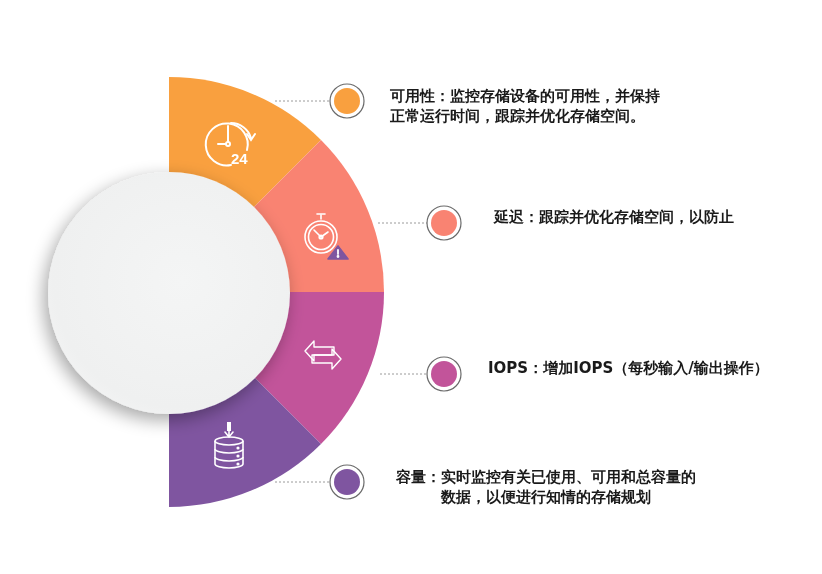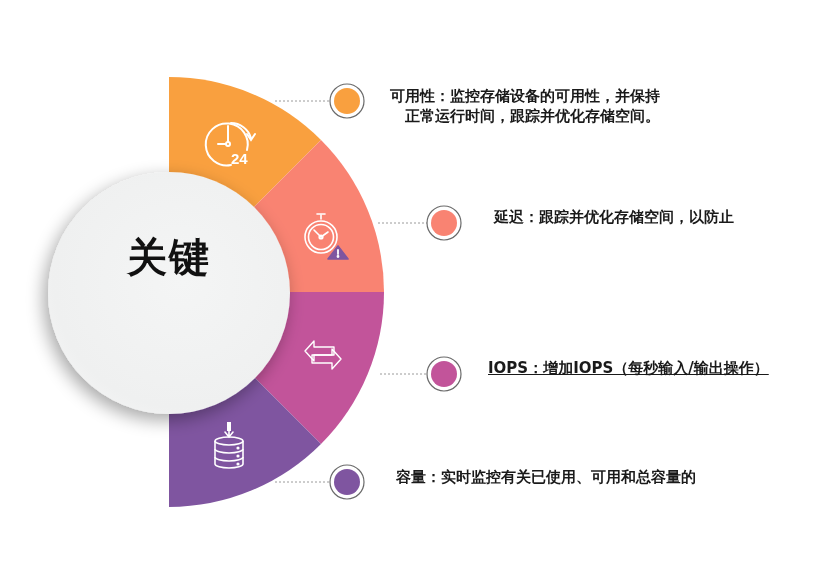--- a/index.html
+++ b/index.html
@@ -108,31 +108,31 @@
     <path d="M215,457 A14,4 0 0 0 243,457"></path>
     <circle cx="238" cy="448" r="0.8" fill="#fff"></circle>
     <circle cx="238" cy="456" r="0.8" fill="#fff"></circle>
     <circle cx="238" cy="464" r="0.8" fill="#fff"></circle>
   </g>
 
   <circle cx="169" cy="293" r="121" fill="url(#circleGrad)" filter="url(#shadow)"></circle>
 </svg>
 
 <div class="center-label">
-  <div>关键</div>
 </div>
 
-<div class="item-text" style="left:390px; top:86px;text-align:right;">
+<div class="item-text" style="left:390px; top:86px;">
   <span>可用性：监控存储设备的可用性，并保持</span>
   <span>正常运行时间，跟踪并优化存储空间。</span>
 </div>
 
 <div class="item-text" style="left:494px; top:207px;">
   <span>延迟：跟踪并优化存储空间，以防止</span>
 </div>
 
-<div class="item-text" style="left:488px; top:358px;text-decoration:underline;">
+<div class="item-text" style="left:488px; top:358px;">
   <span>IOPS：增加IOPS（每秒输入/输出操作）</span>
 </div>
 
 <div class="item-text" style="left:396px; top:467px;text-align:center;">
   <span>容量：实时监控有关已使用、可用和总容量的</span>
+  <span>数据，以便进行知情的存储规划</span>
 </div>
 
 </body></html>

